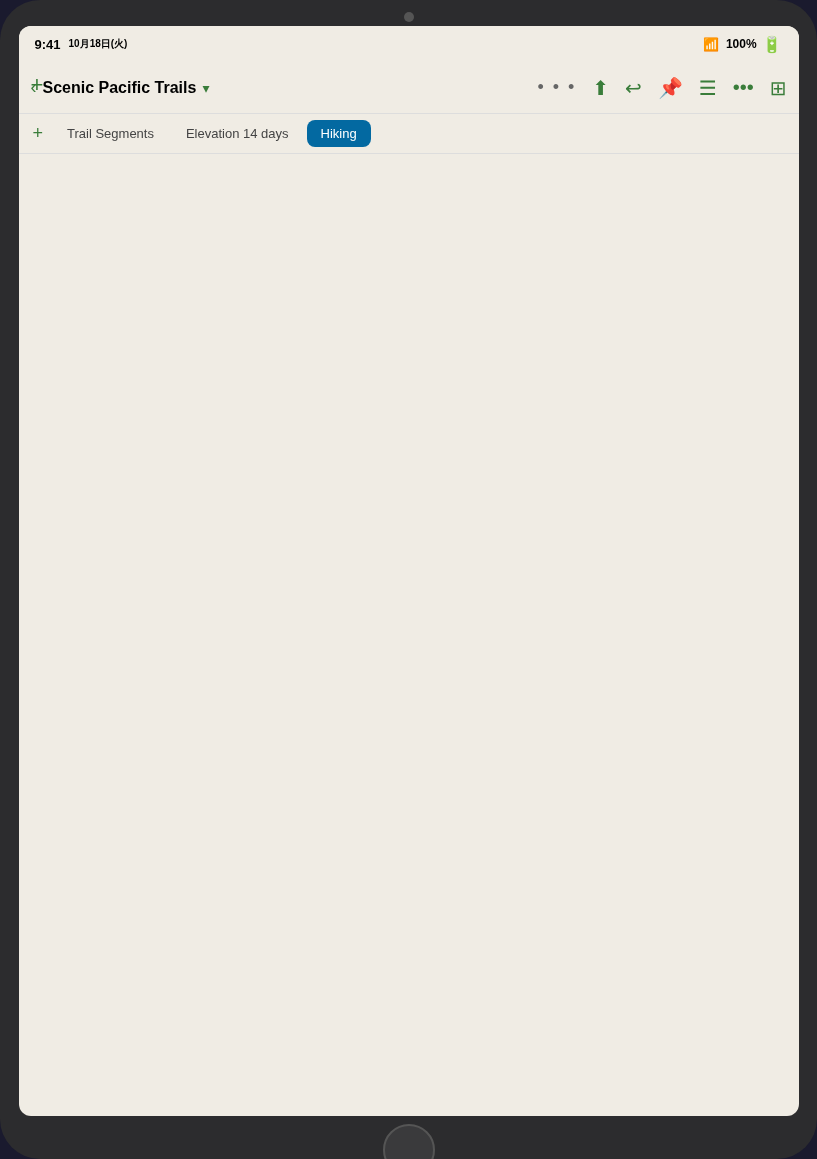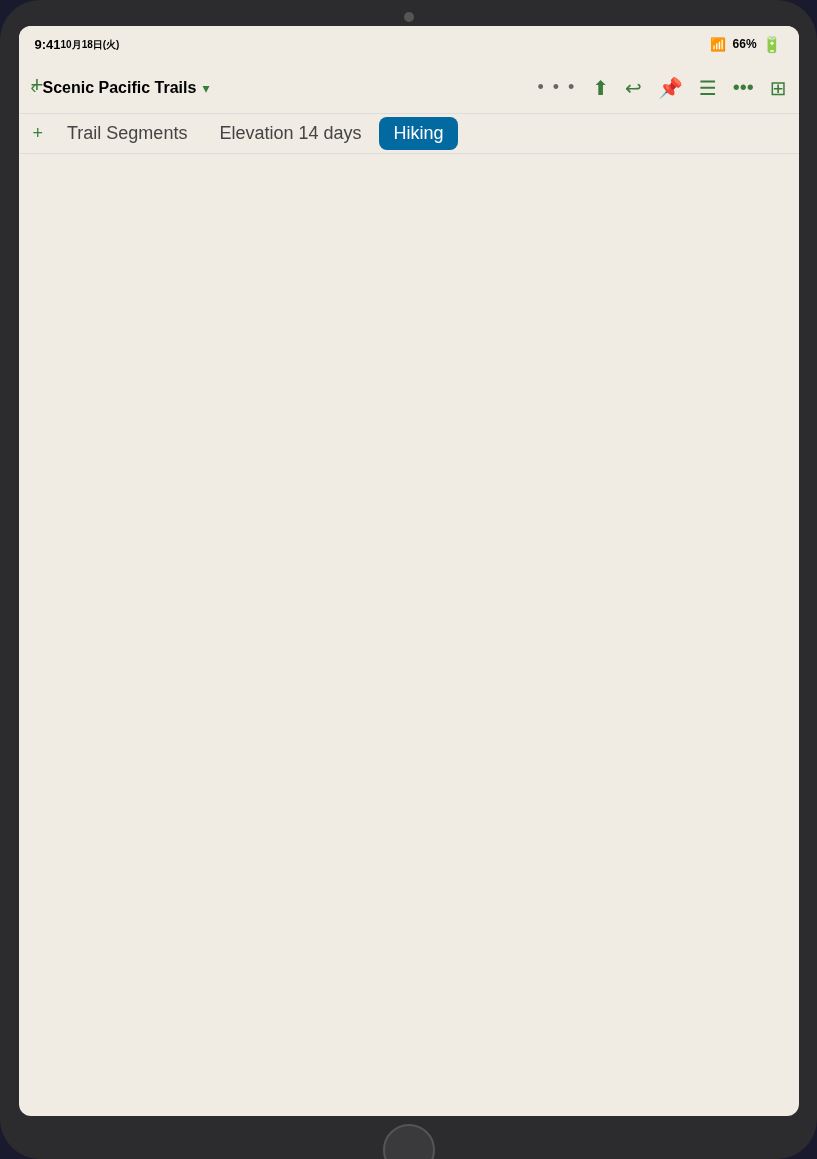--- a/index.html
+++ b/index.html
@@ -81,21 +81,21 @@
       background: #f0ece4;
       display: flex;
       align-items: center;
       padding: 0 8px;
       border-bottom: 1px solid #ddd;
       gap: 4px;
     }
     .tab-add { font-size: 18px; color: #3a7d3a; padding: 4px 6px; }
     .tab-item {
       padding: 6px 14px;
-      font-size: 18px;
+      font-size: 13px;
       color: #444;
       border-radius: 8px;
       white-space: nowrap;
     }
     .tab-item.active {
       background: #0369a1;
       color: #fff;
       border-radius: 8px;
     }
 
@@ -120,27 +120,27 @@
   </style>
 </head>
 <body>
 
 <div class="ipad-frame">
   <div class="home-indicator-top"></div>
 
   <div class="screen">
 
     <div class="status-bar">
-      <div style="display:flex;gap:0;align-items:flex-end;">
+      <div style="display:flex;gap:8px;align-items:center;">
         <span class="status-time">9:41</span>
         <span class="status-date">10月18日(火)</span>
       </div>
       <div class="status-right">
         <span>📶</span>
-        <span style="font-size:12px;font-weight:600;">66%</span>
+        <span style="font-size:12px;font-weight:600;">100%</span>
         <span style="font-size:16px;">🔋</span>
       </div>
     </div>
 
     <div class="toolbar">
       <div class="toolbar-left">
         <span class="back-btn">‹</span>
         <span class="doc-title">Scenic Pacific Trails</span>
         <span class="chevron-down">▾</span>
       </div>

